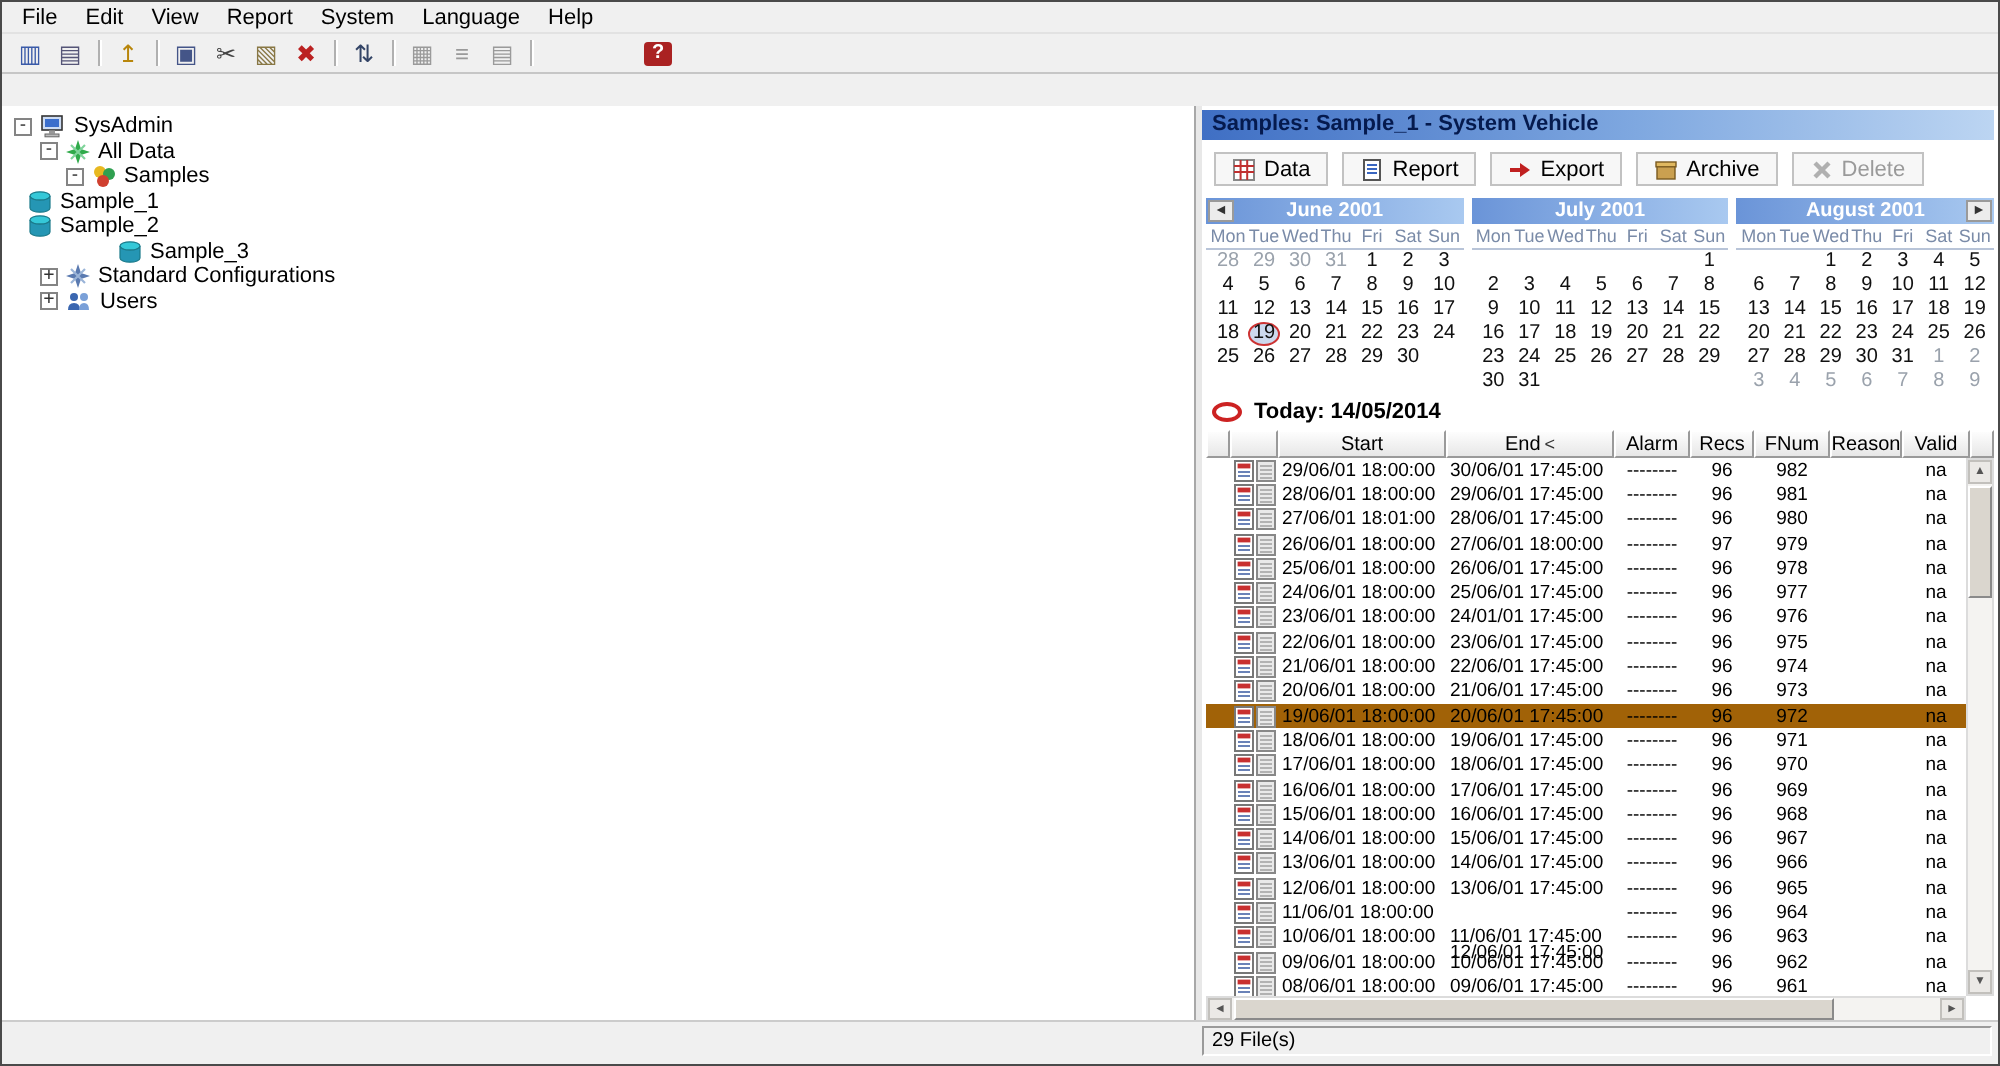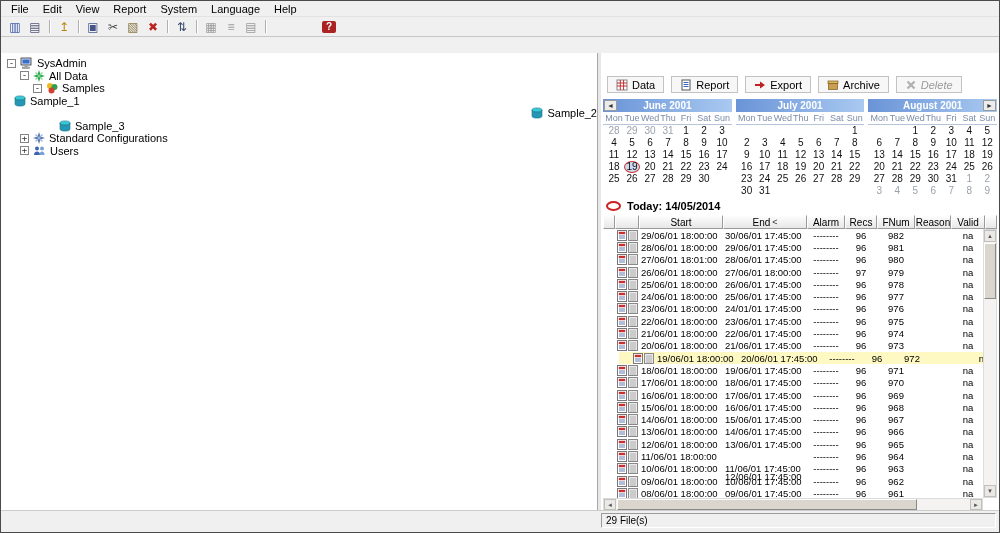--- a/index.html
+++ b/index.html
@@ -41,21 +41,21 @@
   .exp-spacer{width:13px;flex:none;}
   .tree-icon{display:flex;margin-right:4px;flex:none;}
   .tree-label{font-size:11px;}
   
   .panel-header{position:absolute;top:2px;left:0;right:2px;height:15px;
                 background:linear-gradient(90deg,#3f6fc4 0%,#7fa8e0 55%,#bcd5f2 100%);
                 color:#051a4e;font-weight:bold;line-height:15px;padding-left:5px;font-size:11px;}
   .btn-row{position:absolute;top:21px;left:6px;height:21px;display:flex;gap:7px;align-items:center;}
   .cmd-btn{display:flex;align-items:center;gap:4px;padding:2px 8px;background:#f7f7f7;
            border:1px solid #c2c2c2;font-size:11px;height:17px;box-sizing:border-box;}
-  .cmd-btn.disabled{color:#9a9a9a;font-style:italic;}
+  .cmd-btn.disabled{color:#9a9a9a;}
   .btn-icon{display:flex;}
   
   .calendars{position:absolute;top:46px;left:2px;right:2px;height:98px;display:flex;gap:4px;}
   .month{width:130px;font-size:10px;}
   .month-title{height:13px;background:linear-gradient(90deg,#6a94d8,#a9c9f0);color:#fff;
                font-weight:bold;text-align:center;line-height:13px;font-size:10px;position:relative;}
   .cal-nav{position:absolute;top:1px;width:13px;height:11px;background:#ececec;border:1px solid #9a9a9a;
            color:#333;font-size:7px;line-height:9px;text-align:center;box-sizing:border-box;}
   .cal-nav.left{left:1px;} .cal-nav.right{right:1px;}
   .dow-row{display:flex;height:12px;border-bottom:1px solid #b8c4d8;color:#7a8ba8;padding-left:2px;}
@@ -72,21 +72,21 @@
   
   .table-area{position:absolute;top:162px;left:2px;right:2px;bottom:0;}
   .thead{display:flex;height:14px;position:absolute;top:0;left:0;right:0;}
   .th{background:linear-gradient(#fdfdfd,#e7e7e7);border:1px solid;border-color:#ffffff #9a9a9a #9a9a9a #ffffff;
       font-size:10px;display:flex;align-items:center;justify-content:center;gap:2px;
       box-sizing:border-box;flex:none;overflow:hidden;}
   .th-filler{flex:1 !important;}
   .sort-glyph{font-size:9px;color:#333;}
   .tbody{position:absolute;top:14px;left:0;right:14px;bottom:13px;overflow:hidden;}
   .tr{display:flex;height:12.3px;align-items:center;}
-  .tr.selected{background:#fef9c3;margin-left:16px;}
+  .tr.selected{background:#a16207;}
   .td{font-size:9.5px;white-space:nowrap;overflow:hidden;box-sizing:border-box;flex:none;}
   .td.l{text-align:left;padding-left:2px;}
   .td.c{text-align:center;}
   .td.icons{display:flex;align-items:center;justify-content:center;gap:1px;padding:0;}
   .row-ic{display:flex;}
   
   .vscroll{position:absolute;top:14px;right:0;width:14px;bottom:13px;background:#f4f3f1;
            border:1px solid #dcdcdc;box-sizing:border-box;}
   .hscroll{position:absolute;bottom:0;left:0;right:14px;height:13px;background:#f4f3f1;
            border:1px solid #dcdcdc;box-sizing:border-box;}
@@ -179,21 +179,21 @@
         <div class="tree-row" style="">
           <span class="exp-spacer"></span>
           <span class="tree-icon">
             <svg width="12" height="12" viewBox="0 0 12 12">
               <ellipse cx="6" cy="3" rx="5" ry="2.1" fill="#35c8d8" stroke="#1a7a8a" stroke-width="0.6"></ellipse>
               <path d="M1 3 L1 9 A5 2.1 0 0 0 11 9 L11 3 A5 2.1 0 0 1 1 3 Z" fill="#2596b4" stroke="#1a7a8a" stroke-width="0.6"></path>
             </svg>
           </span>
           <span class="tree-label">Sample_1</span>
         </div>
-        <div class="tree-row" style="padding-left: 45px; justify-content: flex-end;">
+        <div class="tree-row" style="">
           <span class="exp-spacer"></span>
           <span class="tree-icon">
             <svg width="12" height="12" viewBox="0 0 12 12">
               <ellipse cx="6" cy="3" rx="5" ry="2.1" fill="#35c8d8" stroke="#1a7a8a" stroke-width="0.6"></ellipse>
               <path d="M1 3 L1 9 A5 2.1 0 0 0 11 9 L11 3 A5 2.1 0 0 1 1 3 Z" fill="#2596b4" stroke="#1a7a8a" stroke-width="0.6"></path>
             </svg>
           </span>
           <span class="tree-label">Sample_2</span>
         </div>
         <div class="tree-row" style="padding-left: 45px;">
@@ -224,20 +224,21 @@
               <path d="M1 10 Q1 6.5 4 6.5 Q7 6.5 7 10 Z" fill="#3a66b0"></path>
               <circle cx="9" cy="3.5" r="2" fill="#7aa0d8"></circle>
               <path d="M6.5 10 Q6.5 6.5 9 6.5 Q11.5 6.5 11.5 10 Z" fill="#7aa0d8"></path>
             </svg>
           </span>
           <span class="tree-label">Users</span>
         </div>
       </div>
     <div class="splitter"></div>
     <div class="right-panel">
+      <div class="panel-header">Samples: Sample_1 - System Vehicle</div>
       <div class="btn-row" id="btnrow">
           <div class="cmd-btn">
             <span class="btn-icon">
               <svg width="12" height="12" viewBox="0 0 12 12">
                 <rect x="1" y="1" width="10" height="10" fill="#fff" stroke="#888"></rect>
                 <path d="M1 4 H11 M1 7 H11 M4.3 1 V11 M7.6 1 V11" stroke="#c03030" stroke-width="1"></path>
               </svg>
             </span>
             <span class="btn-label">Data</span>
           </div>

